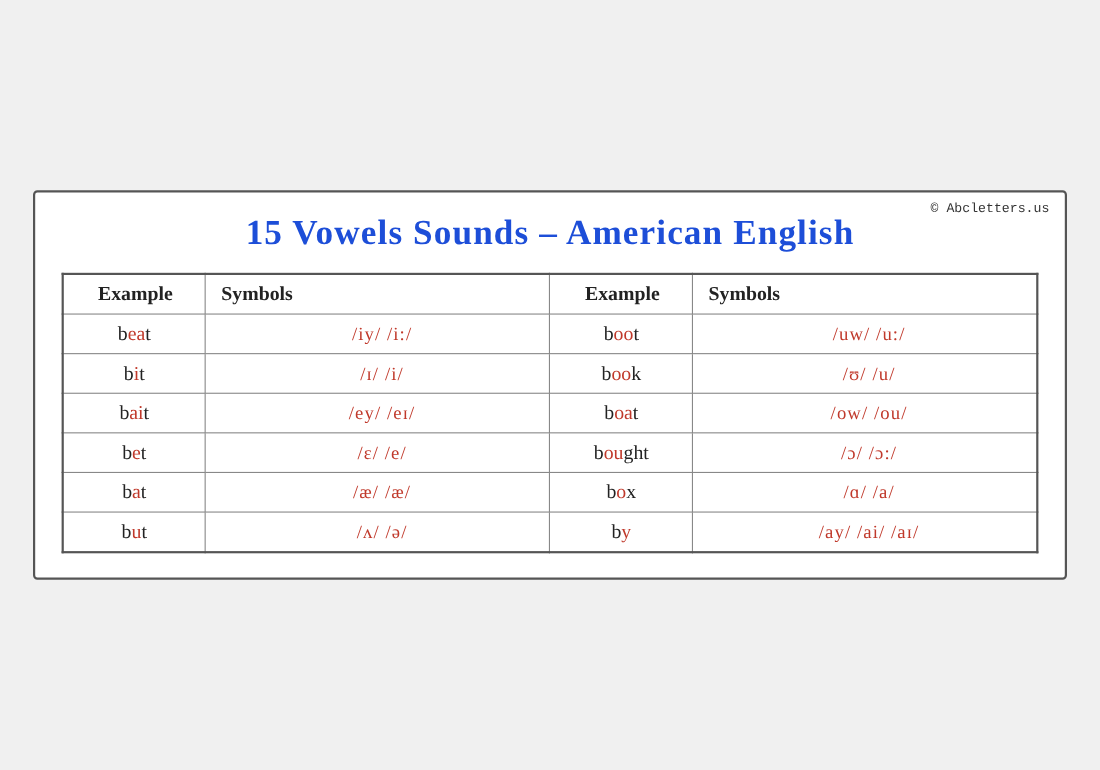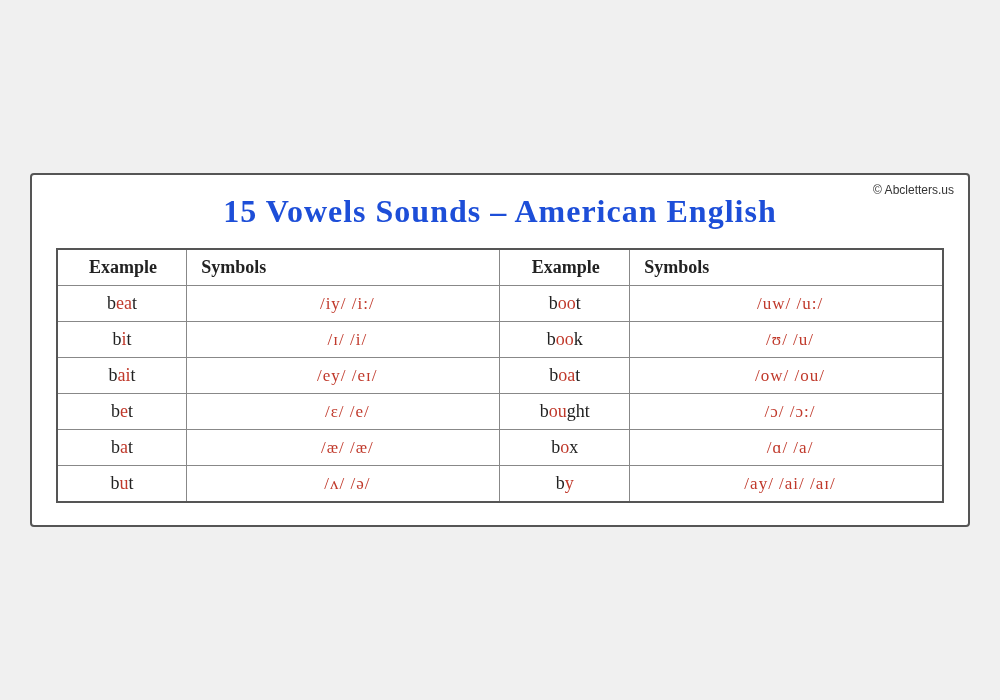--- a/index.html
+++ b/index.html
@@ -19,21 +19,21 @@
       width: 940px;
       padding: 18px 24px 22px 24px;
       position: relative;
     }
     .copyright {
       position: absolute;
       top: 8px;
       right: 14px;
       font-size: 12px;
       color: #333;
-      font-family: Liberation Sans, sans-serif;
+      font-family: Liberation Mono, monospace;
     }
     .title {
       text-align: center;
       font-size: 32px;
       font-weight: bold;
       color: #1d4ed8;
       margin-bottom: 18px;
       font-family: Georgia, serif;
       letter-spacing: 1px;
     }

